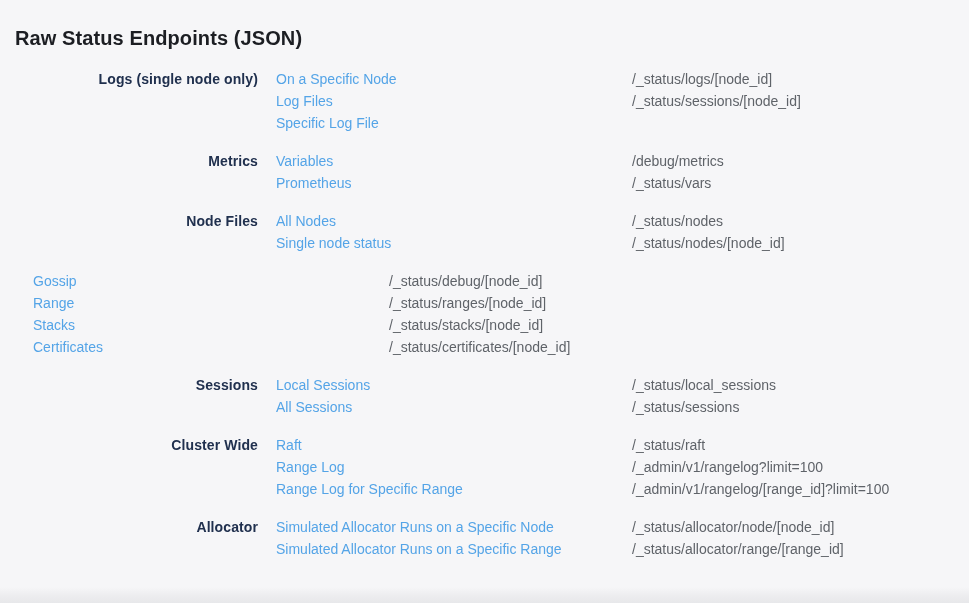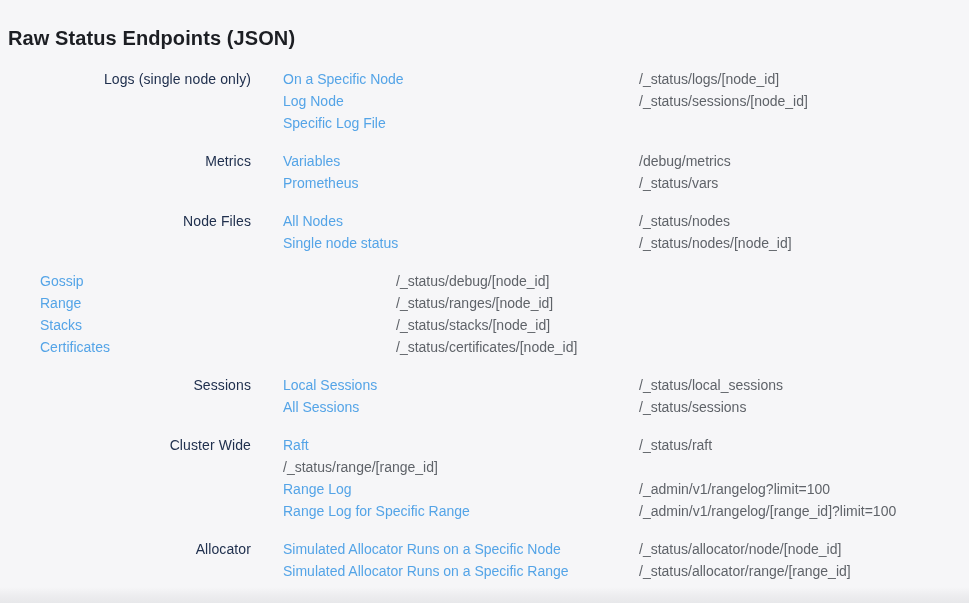--- a/index.html
+++ b/index.html
@@ -13,21 +13,21 @@
   html, body { margin: 0; padding: 0; }
   body {
     width: 969px;
     height: 603px;
     background: var(--bg);
     font-family: "Liberation Sans", "DejaVu Sans", sans-serif;
     overflow: hidden;
     position: relative;
   }
   .page {
-    padding: 12px 15px 0 8px;
+    padding: 12px 15px 0 15px;
   }
   .page-title {
     font-size: 20px;
     line-height: 26px;
     font-weight: 600;
     color: var(--title);
     letter-spacing: 0.1px;
   }
   .groups {
     margin-top: 17px;
@@ -36,26 +36,26 @@
     display: flex;
     align-items: flex-start;
     margin-bottom: 16px;
   }
   .cat {
     width: 243px;
     flex: 0 0 243px;
     text-align: right;
     font-size: 14px;
     line-height: 22px;
-    font-weight: 400;
+    font-weight: 700;
     color: var(--category);
     letter-spacing: 0.1px;
   }
   .entries {
-    margin-left: 32px;
+    margin-left: 18px;
     flex: 1 1 auto;
   }
   .entry {
     display: flex;
     align-items: flex-start;
   }
   .entry .link {
     width: 356px;
     flex: 0 0 356px;
     font-size: 14px;
@@ -92,21 +92,21 @@
   <div class="groups">
   <div class="group">
     <div class="cat">Logs (single node only)</div>
     <div class="entries">
   <div class="entry">
     <a class="link">On a Specific Node</a>
     <span class="path">/_status/logs/[node_id]</span>
   </div>
 
   <div class="entry">
-    <a class="link">Log Node</a>
+    <a class="link">Log Files</a>
     <span class="path">/_status/sessions/[node_id]</span>
   </div>
 
   <div class="entry">
     <a class="link">Specific Log File</a>
   </div>
 </div>
   </div>
 
   <div class="group">
@@ -180,21 +180,20 @@
 
   <div class="group">
     <div class="cat">Cluster Wide</div>
     <div class="entries">
   <div class="entry">
     <a class="link">Raft</a>
     <span class="path">/_status/raft</span>
   </div>
 
   <div class="entry">
-    <span class="path">/_status/range/[range_id]</span>
   </div>
 
   <div class="entry">
     <a class="link">Range Log</a>
     <span class="path">/_admin/v1/rangelog?limit=100</span>
   </div>
 
   <div class="entry">
     <a class="link">Range Log for Specific Range</a>
     <span class="path">/_admin/v1/rangelog/[range_id]?limit=100</span>

